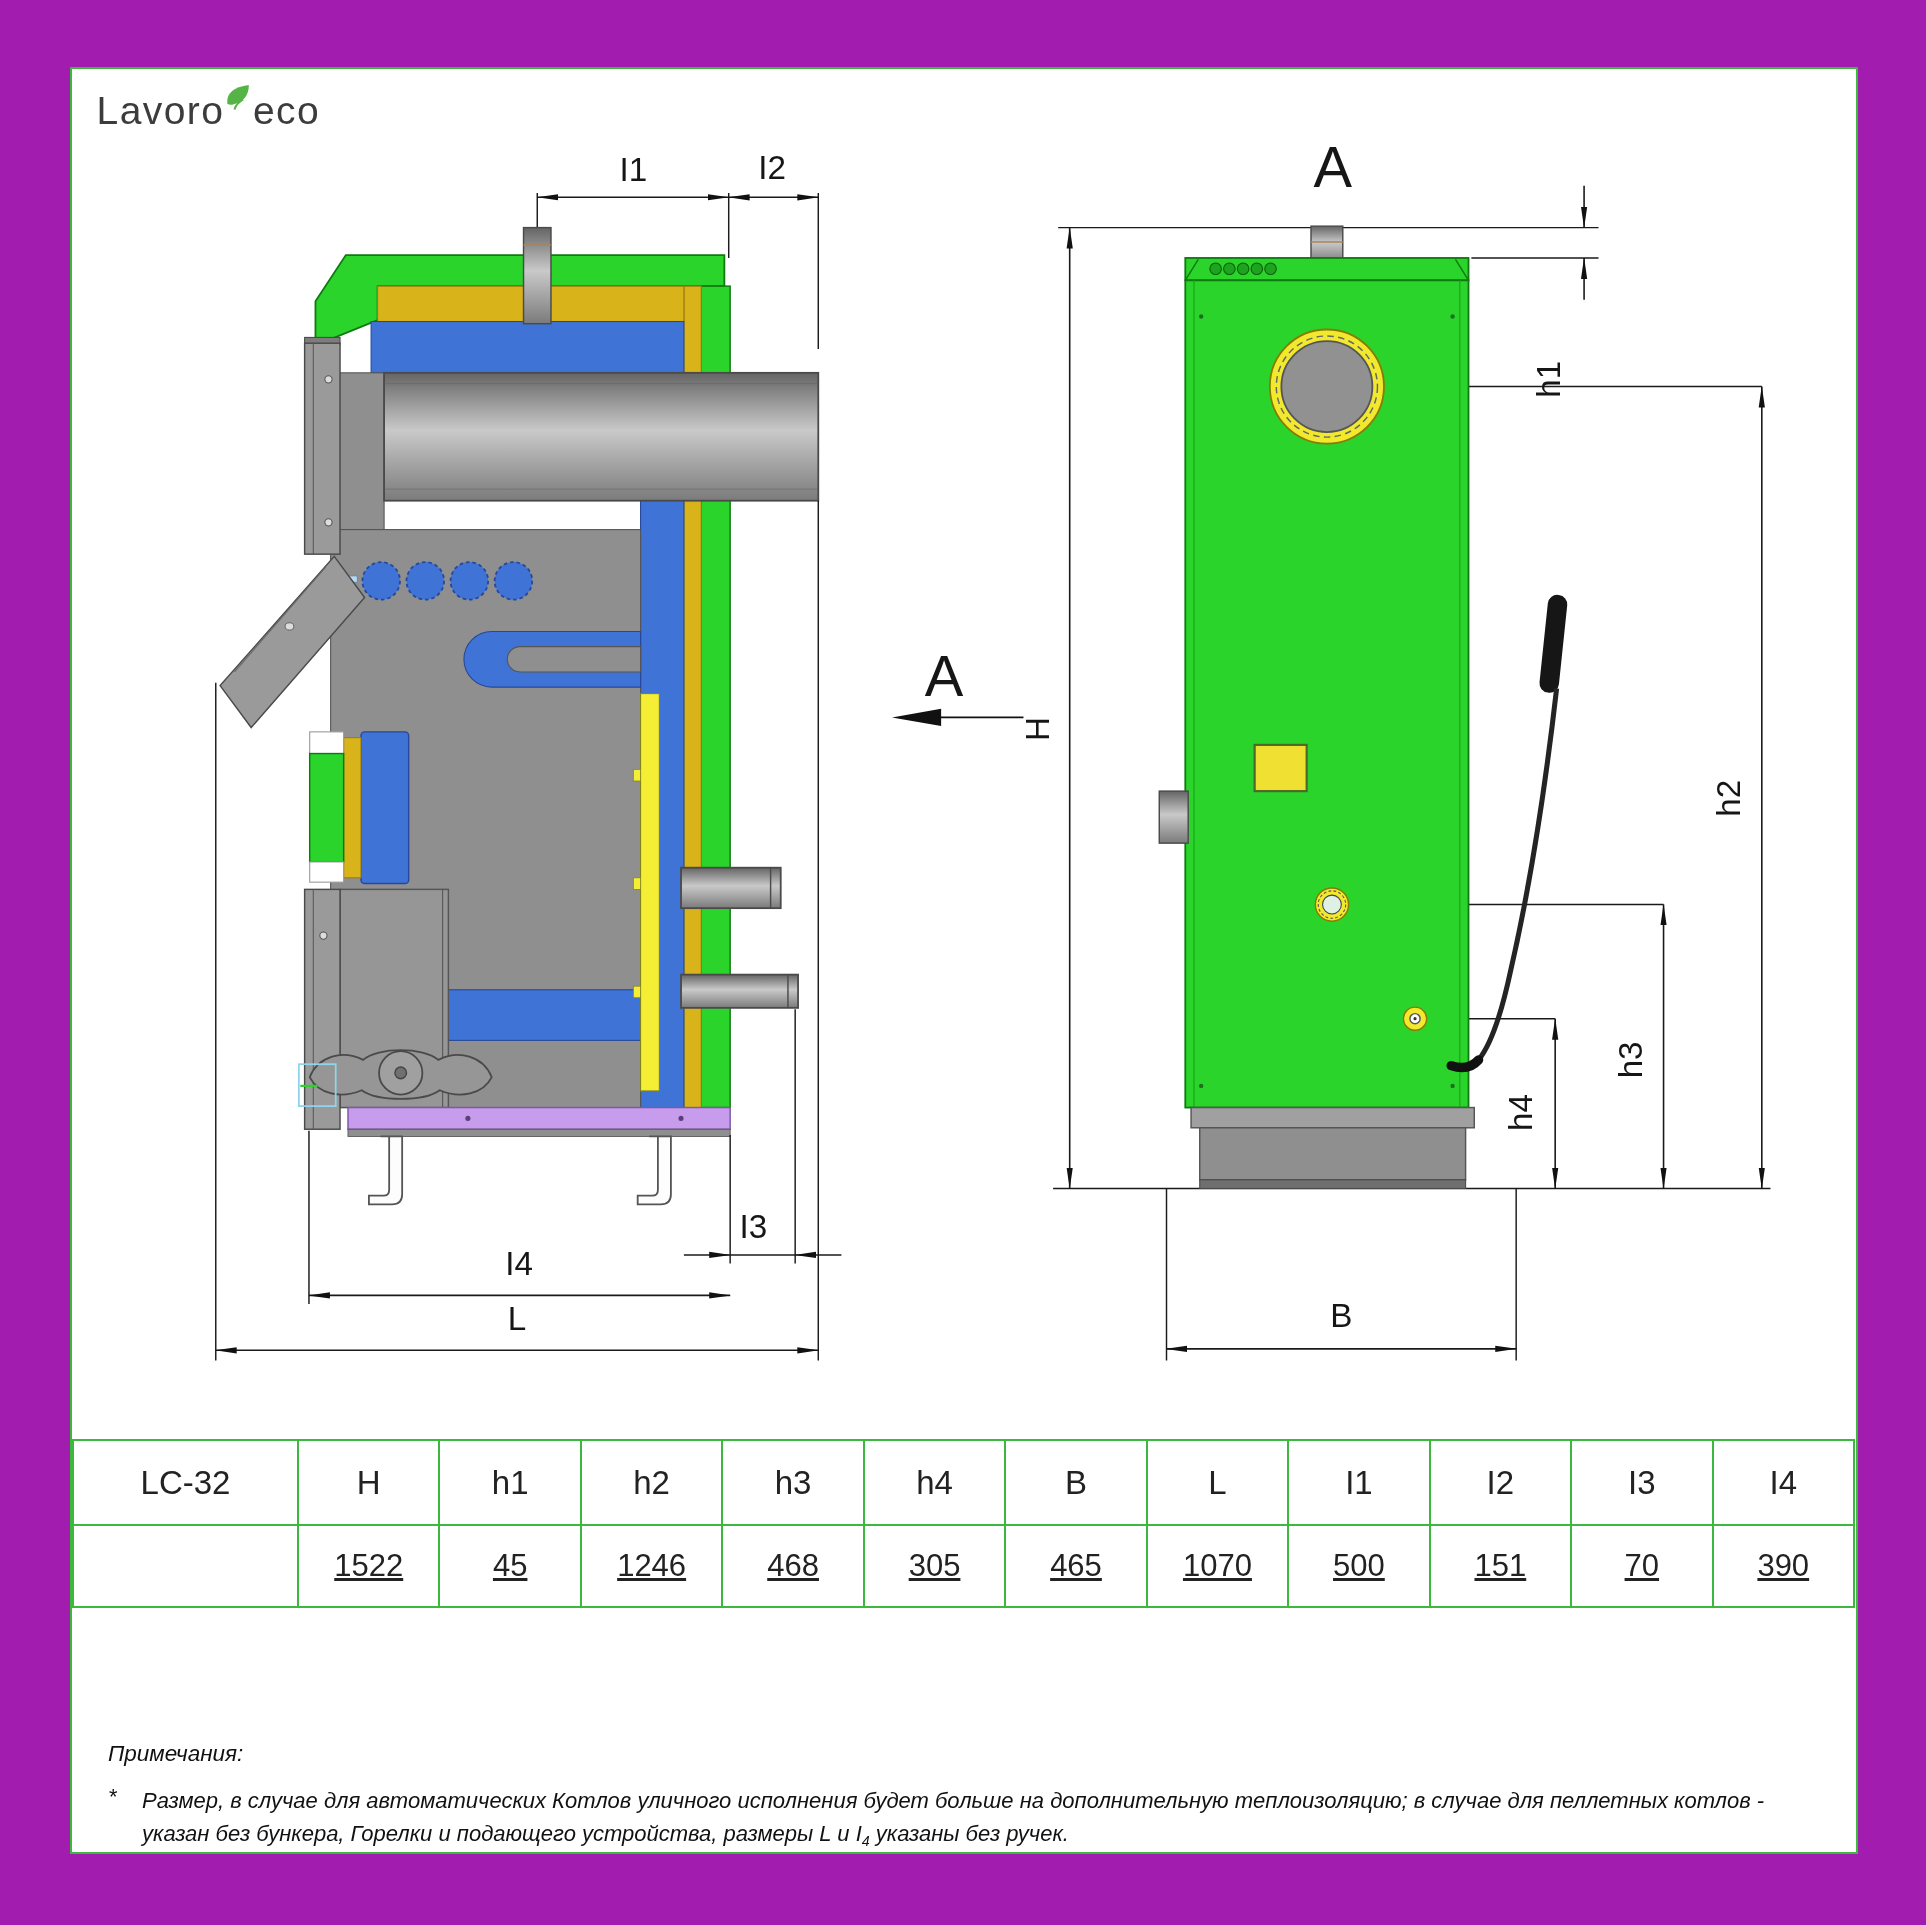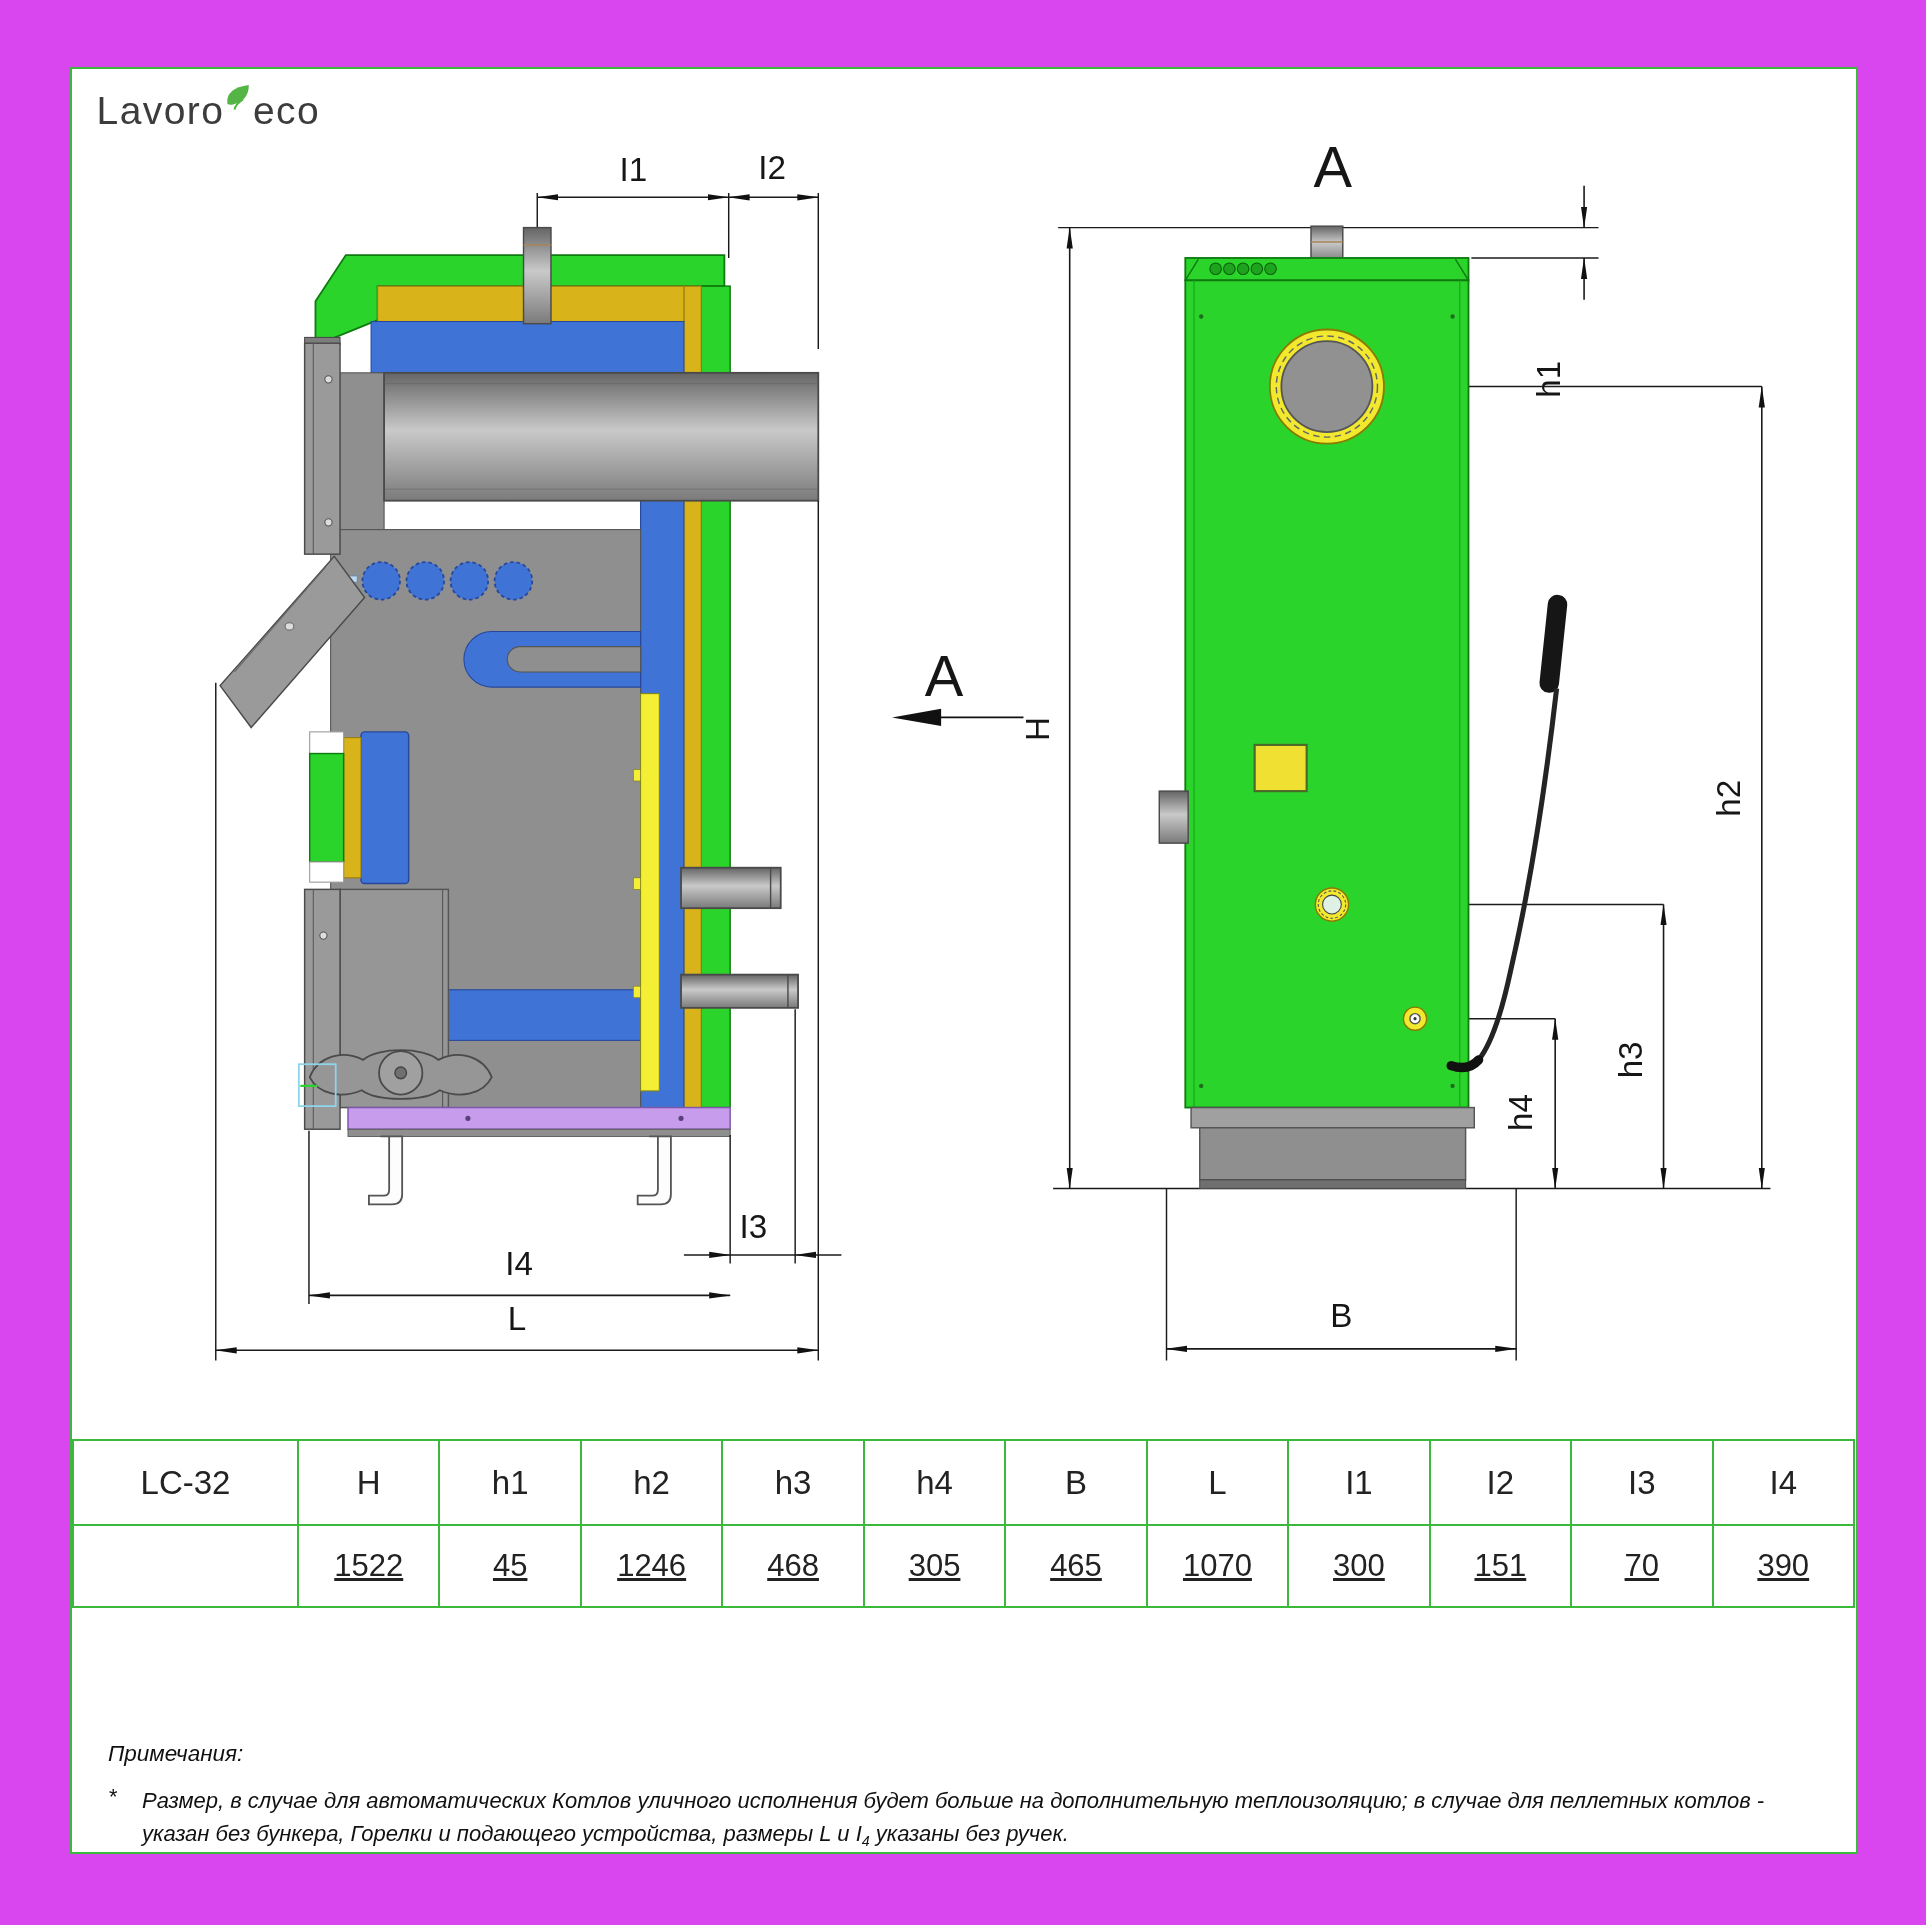--- a/index.html
+++ b/index.html
@@ -1,16 +1,16 @@
 <!DOCTYPE html>
 <html style="font-size:11.6px"><head>
 <meta charset="utf-8">
 <style>
   html,body{margin:0;padding:0;background:#fff;}
-  .page{position:relative;width:1926px;height:1925px;background:#d946ef;overflow:hidden;
+  .page{position:relative;width:1926px;height:1925px;background:#a21caf;overflow:hidden;
         font-family:"Liberation Sans",sans-serif;color:#1f1f1f;}
   .frame{position:absolute;left:70px;top:67px;width:1788px;height:1787px;
          border:2.2px solid #3cb93c;box-sizing:border-box;background:#fff;}
   
   .logo{position:absolute;left:24.6px;top:13px;display:flex;align-items:flex-end;
         font-size:39px;letter-spacing:1.4px;color:#3c3c3c;font-weight:500;line-height:1;}
   .logo .leaf{margin:0 -2.9px 19px -1.4px;}
   
   .draw{position:absolute;left:0;top:0;width:1783px;height:1372px;}
   svg text{font-family:"Liberation Sans",sans-serif;fill:#161616;}
@@ -291,21 +291,21 @@
       </tr>
       <tr class="val">
         <td></td>
         <td>1522</td>
         <td>45</td>
         <td>1246</td>
         <td>468</td>
         <td>305</td>
         <td>465</td>
         <td>1070</td>
-        <td>300</td>
+        <td>500</td>
         <td>151</td>
         <td>70</td>
         <td>390</td>
       </tr>
     </tbody>
       </table>
 
     <div class="notes">
       <p class="title">Примечания:</p>
       <div class="row">

